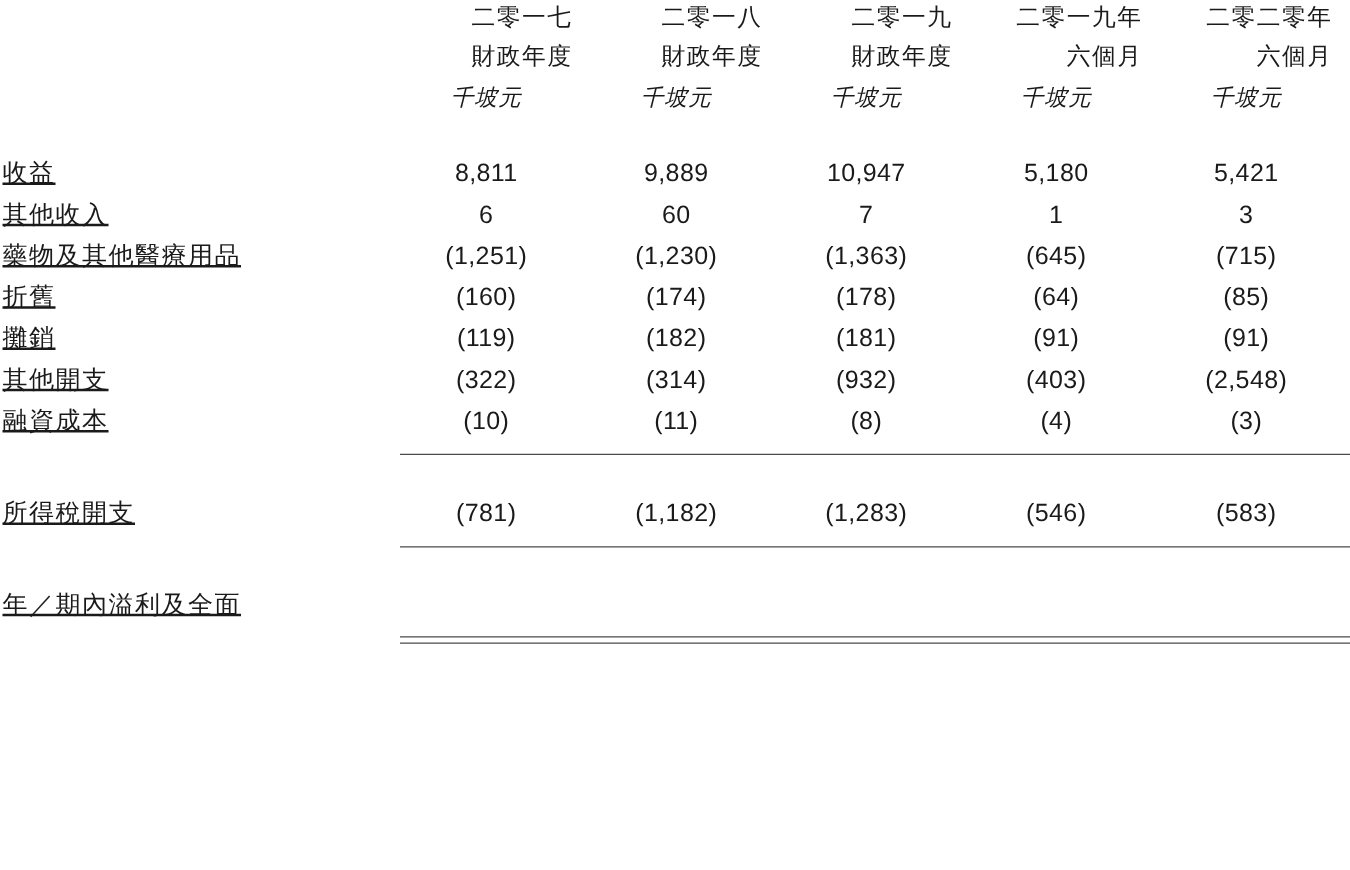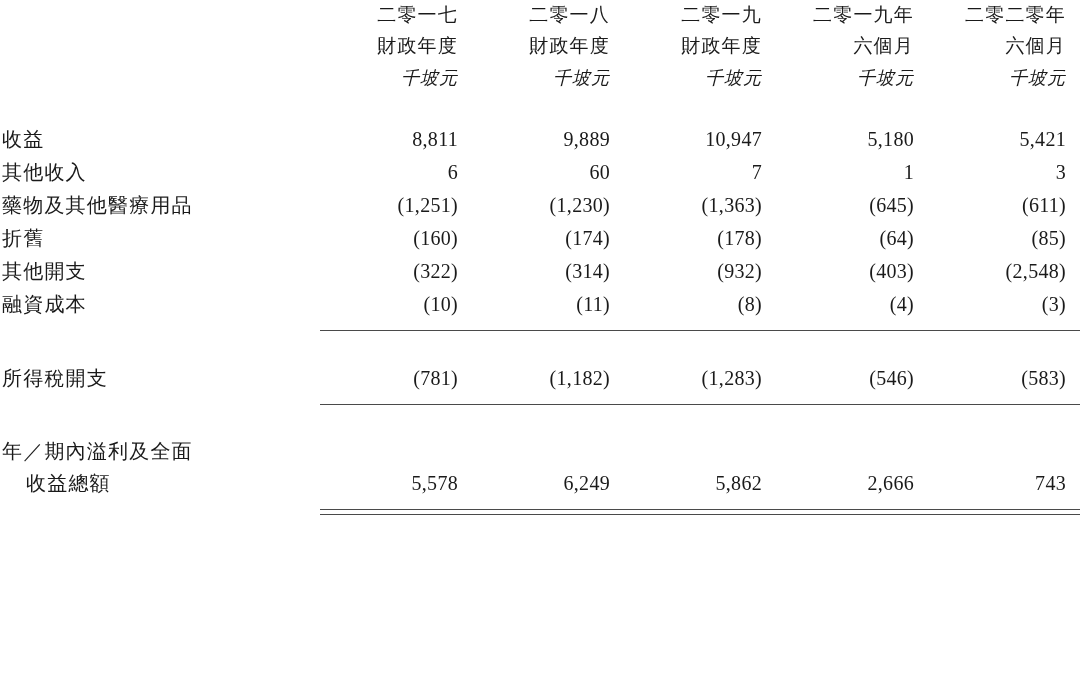--- a/index.html
+++ b/index.html
@@ -41,37 +41,39 @@
     font-size: 19px;
     letter-spacing: 1.2px;
     white-space: nowrap;
     color: #1a1a1a;
   }
   .hline.unit {
     font-style: italic;
     font-size: 18px;
     letter-spacing: 1px;
     padding-top: 2px;
+    text-align: center;
   }
   th.hspacer { padding: 0; }
 
   td.label {
     font-size: 20px;
     letter-spacing: 1.2px;
     padding: 0 0 0 2px;
     white-space: nowrap;
     line-height: 1.0;
     vertical-align: middle;
+    text-decoration: underline;
   }
   td.label.indent { padding-left: 26px; }
   td.num {
-    text-align: right;
+    text-align: center;
     font-size: 20px;
     padding: 0 14px 0 0;
-    font-family: Liberation Serif, serif;
+    font-family: Liberation Sans, sans-serif;
     letter-spacing: 0.3px;
     vertical-align: middle;
     white-space: nowrap;
   }
   tr.datarow td { height: 33px; }
   tr.tight td { height: 31px; }
 
   
   tr.rule td { height: 1px; padding: 0; }
   tr.rule td.rl {
@@ -154,31 +156,39 @@
         <td class="num">7</td>
         <td class="num">1</td>
         <td class="num">3</td>
       </tr>
       <tr class="datarow">
         <td class="label">藥物及其他醫療用品</td>
         <td class="num">(1,251)</td>
         <td class="num">(1,230)</td>
         <td class="num">(1,363)</td>
         <td class="num">(645)</td>
-        <td class="num">(611)</td>
+        <td class="num">(715)</td>
       </tr>
       <tr class="datarow">
         <td class="label">折舊</td>
         <td class="num">(160)</td>
         <td class="num">(174)</td>
         <td class="num">(178)</td>
         <td class="num">(64)</td>
         <td class="num">(85)</td>
       </tr>
       <tr class="datarow">
+        <td class="label">攤銷</td>
+        <td class="num">(119)</td>
+        <td class="num">(182)</td>
+        <td class="num">(181)</td>
+        <td class="num">(91)</td>
+        <td class="num">(91)</td>
+      </tr>
+      <tr class="datarow">
         <td class="label">其他開支</td>
         <td class="num">(322)</td>
         <td class="num">(314)</td>
         <td class="num">(932)</td>
         <td class="num">(403)</td>
         <td class="num">(2,548)</td>
       </tr>
       <tr class="datarow">
         <td class="label">融資成本</td>
         <td class="num">(10)</td>
@@ -228,28 +238,20 @@
       </tr>
 
       <tr class="tight">
         <td class="label">年／期內溢利及全面</td>
         <td class="num"></td>
         <td class="num"></td>
         <td class="num"></td>
         <td class="num"></td>
         <td class="num"></td>
       </tr>
-      <tr class="datarow">
-        <td class="label indent">收益總額</td>
-        <td class="num">5,578</td>
-        <td class="num">6,249</td>
-        <td class="num">5,862</td>
-        <td class="num">2,666</td>
-        <td class="num">743</td>
-      </tr>
 
       <tr class="spacer-sm">
         <td colspan="6"></td>
       </tr>
       <tr class="dblrule">
         <td class="blank"></td>
         <td class="rl"></td>
         <td class="rl"></td>
         <td class="rl"></td>
         <td class="rl"></td>

